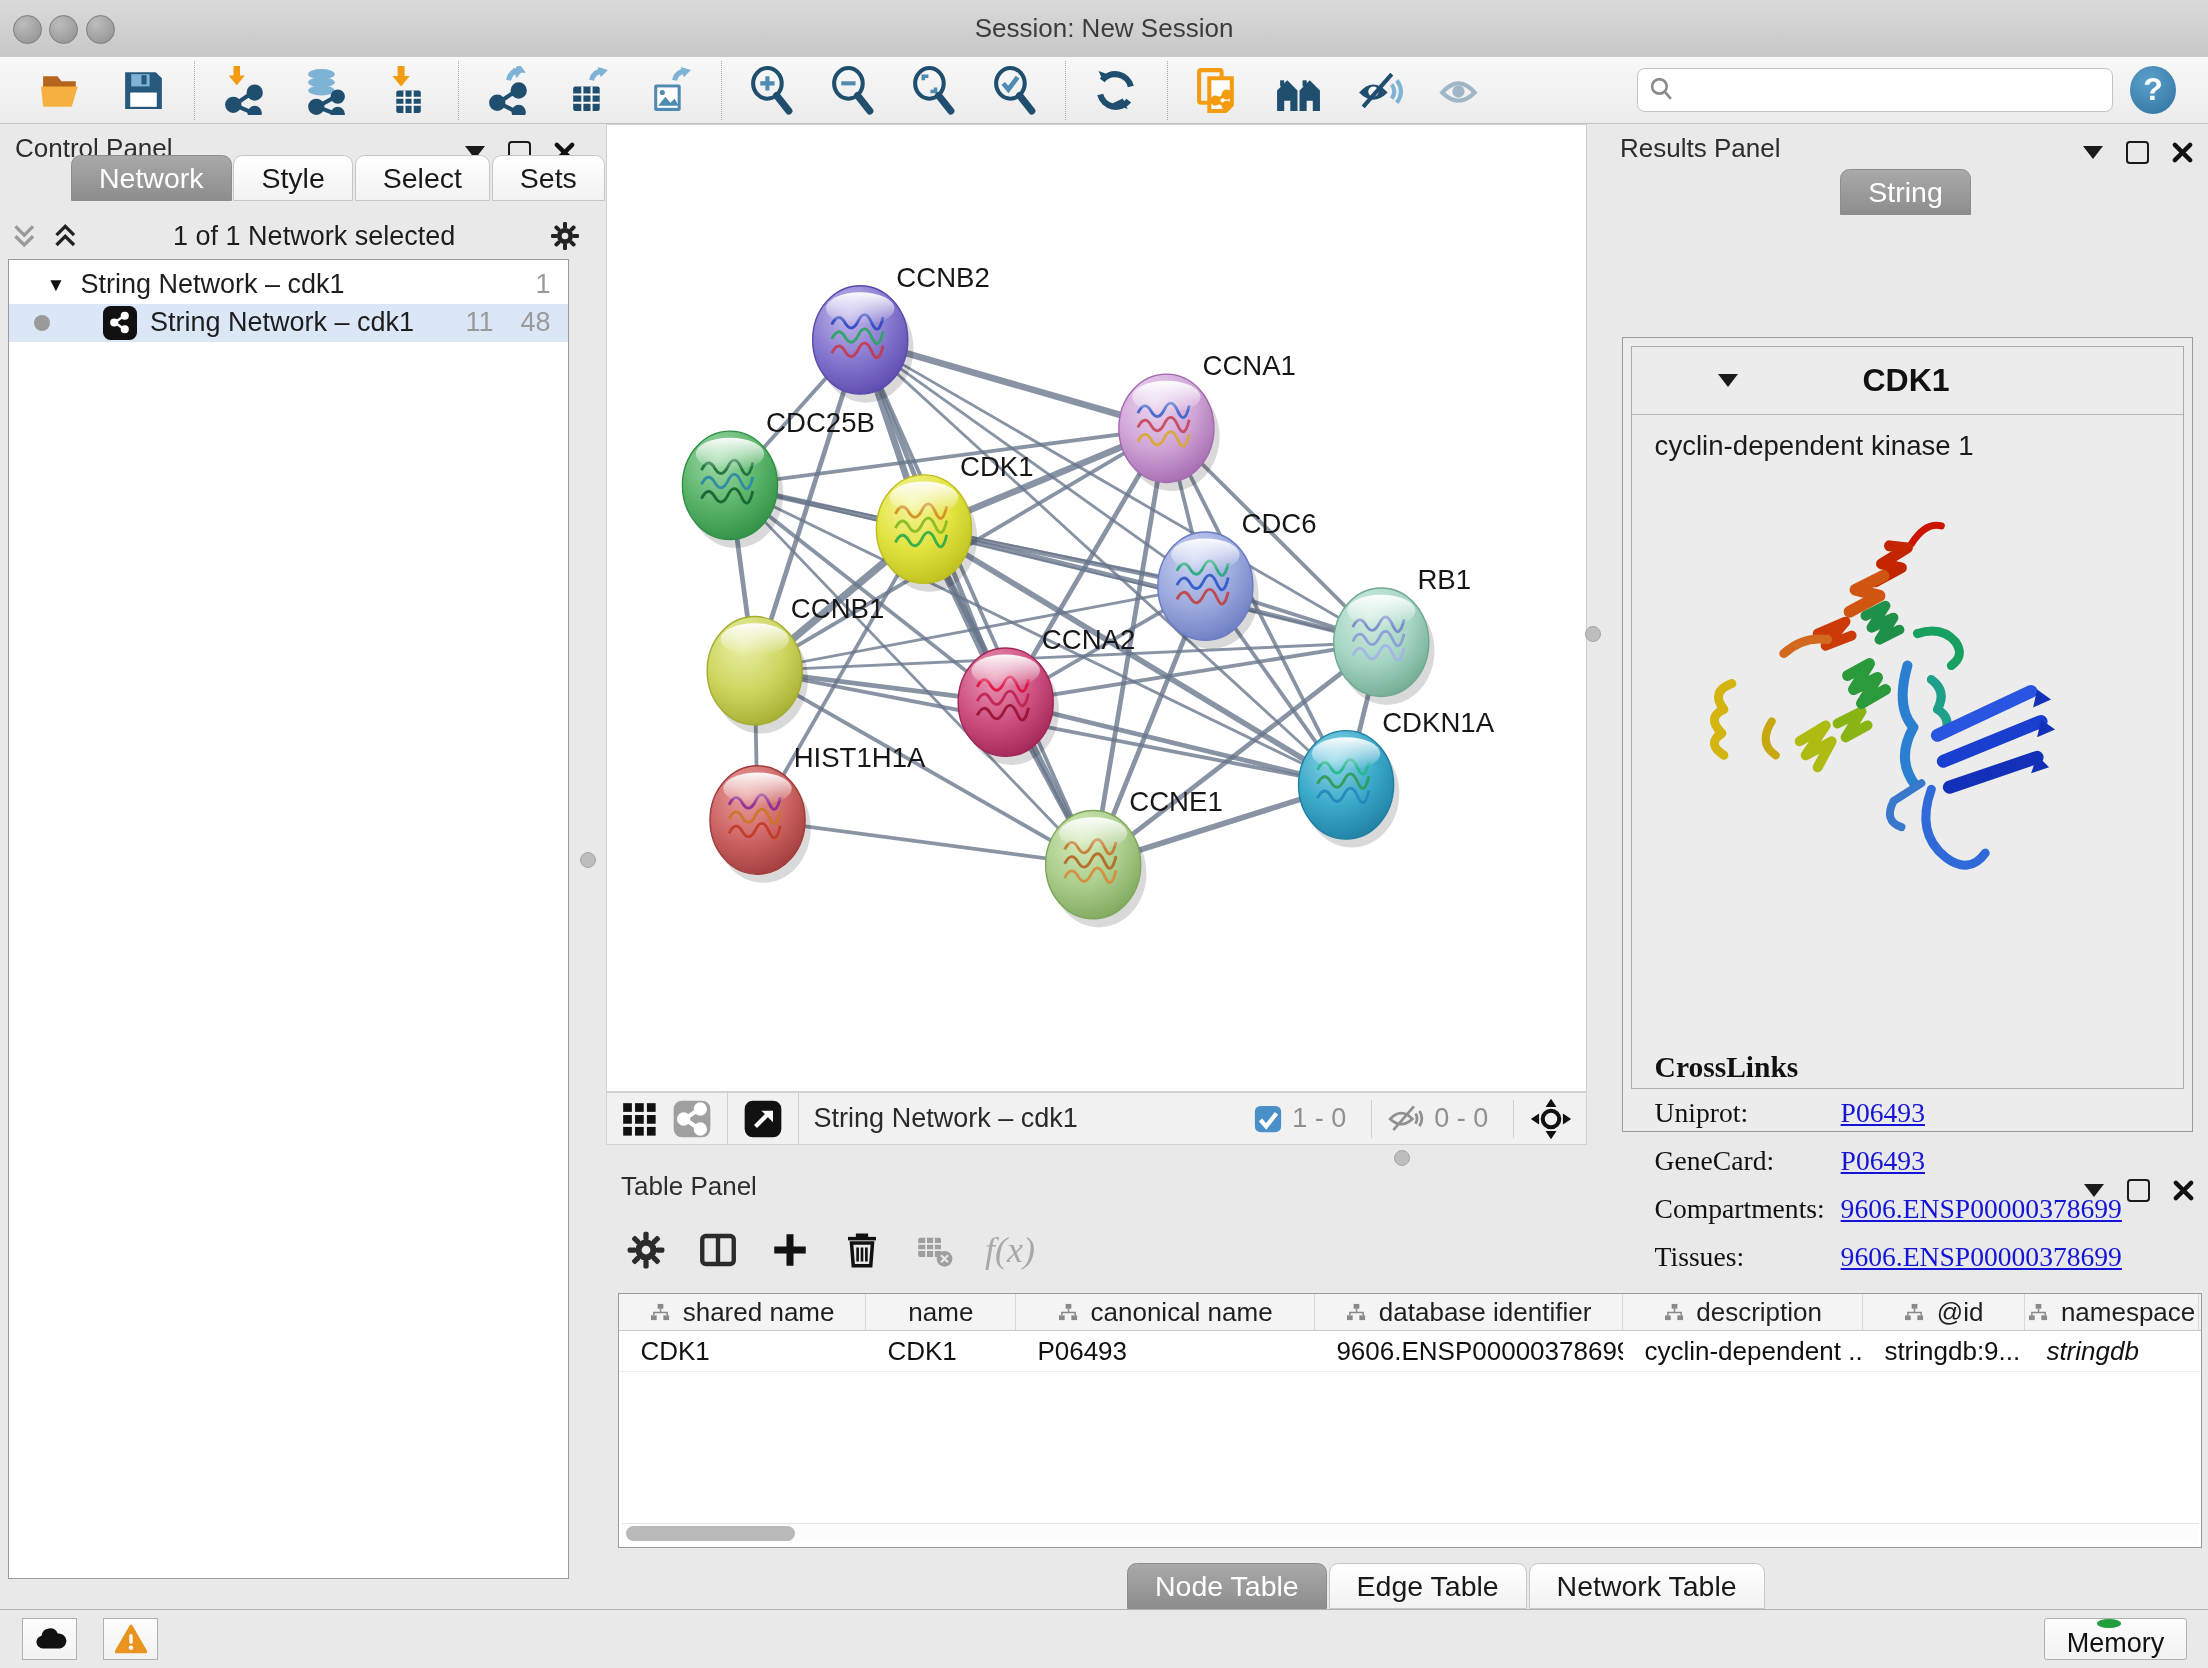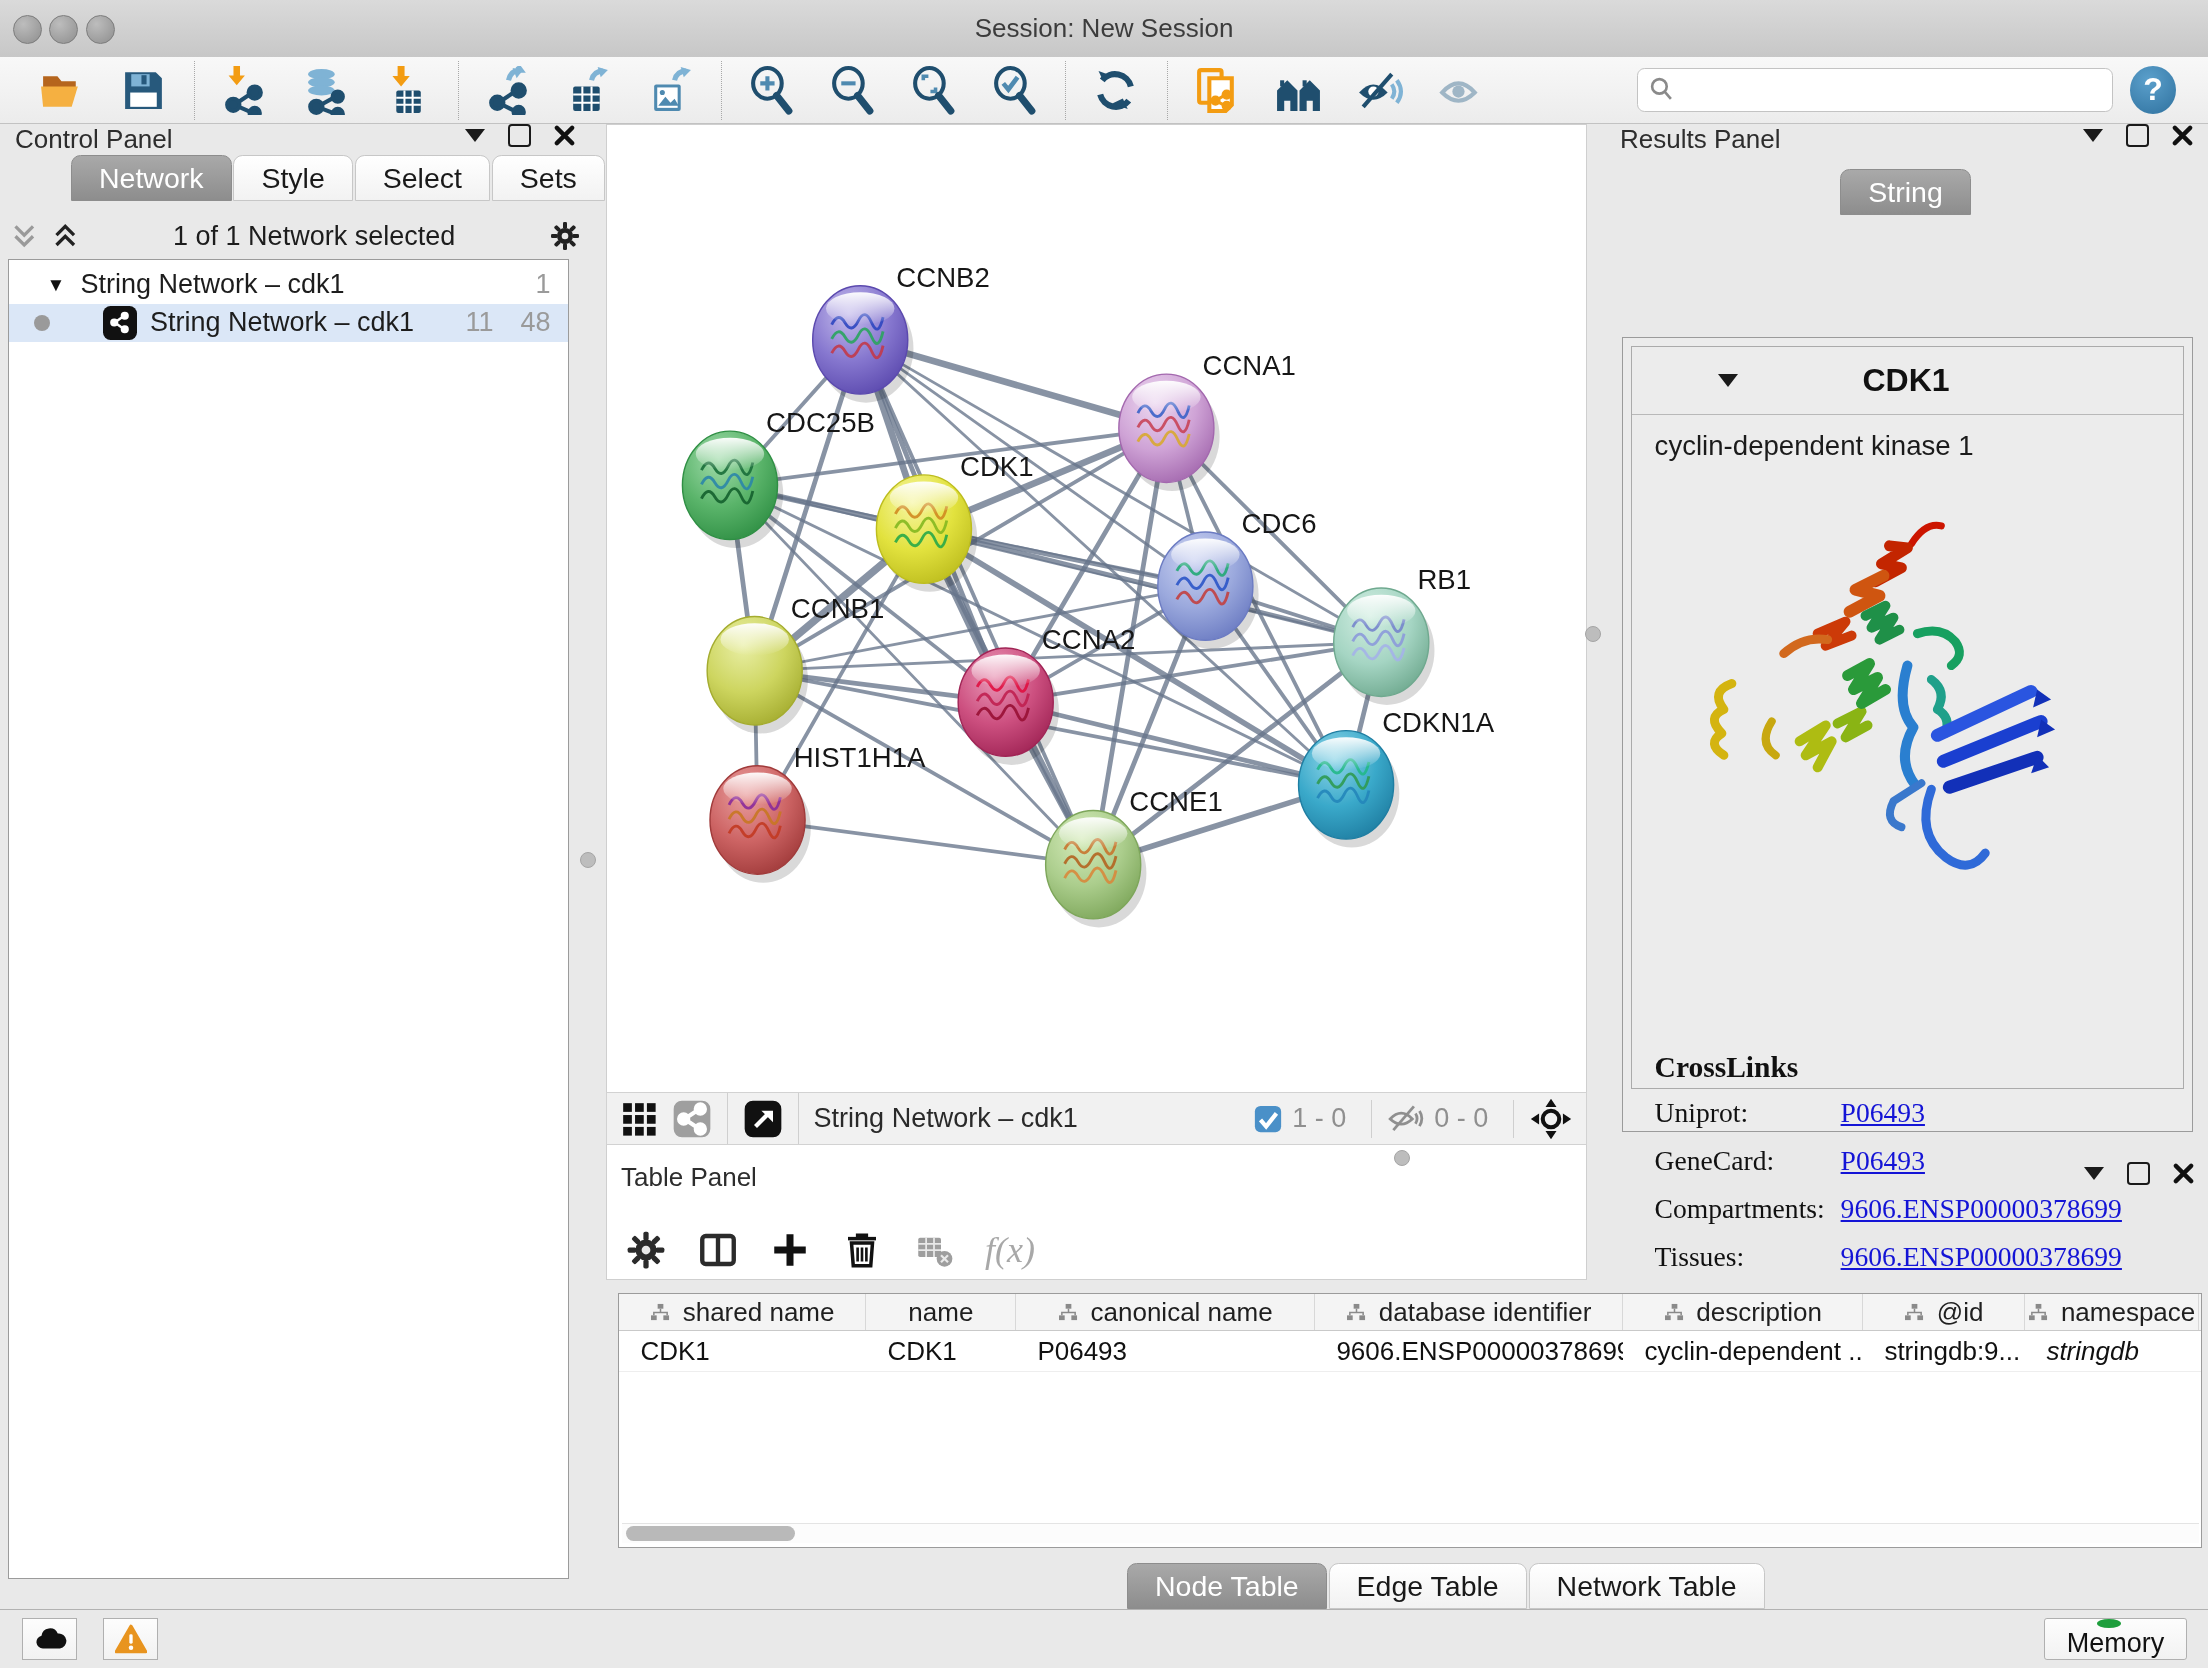--- a/index.html
+++ b/index.html
@@ -18,21 +18,21 @@
     display:flex;align-items:center;padding-left:38px;box-sizing:border-box;}
   .ticon{width:49px;height:49px;margin-right:32px;flex:0 0 auto;}
   .tsep{width:0;height:59px;border-left:1.9px dotted #a8a8a8;margin:0 25px 0 -5.7px;flex:0 0 auto;}
   .searchbox{position:absolute;right:95px;top:10.5px;width:476px;height:44px;background:#fff;
     border:1.9px solid #c3c3c3;border-radius:7.6px;display:flex;align-items:center;padding-left:11.4px;box-sizing:border-box;}
   .searchbox input{border:none;outline:none;font-size:25px;flex:1;margin-left:9.5px;background:transparent;}
   .helpbtn{position:absolute;right:32px;top:8.6px;width:46px;height:48px;border-radius:50%;
     background:radial-gradient(circle at 40% 30%,#5ba0cc,#2f719e);color:#fff;font-size:32px;font-weight:bold;
     display:flex;align-items:center;justify-content:center;}
   
-  .panel-hdr{display:flex;align-items:flex-start;height:40px;padding:0 15px;font-size:26px;color:#2d2d2d;}
+  .panel-hdr{display:flex;align-items:flex-end;height:40px;padding:0 15px;font-size:26px;color:#2d2d2d;}
   .hdr-controls{margin-left:auto;display:flex;align-items:center;gap:23px;}
   .tri{width:0;height:0;border-left:10.5px solid transparent;border-right:10.5px solid transparent;border-top:13.3px solid #1a1a1a;}
   .sq{width:19px;height:19px;border:2.9px solid #1a1a1a;border-radius:3.8px;}
   
   .tabrow{display:flex;}
   .tab{height:44px;padding:0 27px;display:flex;align-items:center;font-size:28.5px;
     background:linear-gradient(#ffffff,#f2f2f2);border:1px solid #c7c7c7;border-radius:9.5px 9.5px 0 0;
     color:#191919;margin-right:1.9px;}
   .tab.sel{background:linear-gradient(#a9a9a9,#8d8d8d);color:#fff;border-color:#8d8d8d;}
   
@@ -40,21 +40,21 @@
   .cp-tabs{position:absolute;left:71px;top:31px;}
   .cp-selector{position:absolute;left:9.5px;top:91px;width:571px;height:42px;display:flex;align-items:center;font-size:27px;}
   .cp-selector .mid{flex:1;text-align:center;color:#1d1d1d;}
   .treebox{position:absolute;left:7.6px;top:135px;width:559px;height:1318px;background:#fff;border:1.9px solid #9b9b9b;}
   .trow{display:flex;align-items:center;height:38px;font-size:27px;color:#1d1d1d;}
   .trow .cnt{color:#9a9a9a;}
   .trow.sel{background:#dbe7f7;}
   .share-badge{width:34px;height:34px;border-radius:7.6px;background:#111;display:flex;align-items:center;justify-content:center;margin-right:13.3px;}
   .bullet{width:16px;height:16px;border-radius:50%;background:#9a9a9a;}
   
-  .net-canvas{position:absolute;left:606px;top:124px;width:981px;height:1156px;background:#fff;border:1px solid #cfcfcf;box-sizing:border-box;}
+  .net-canvas{position:absolute;left:606px;top:124px;width:981px;height:968px;background:#fff;border:1px solid #cfcfcf;box-sizing:border-box;}
   .net-toolbar{position:absolute;left:606px;top:1092px;width:981px;height:53px;background:#f1f1f1;
     border:1px solid #d2d2d2;box-sizing:border-box;display:flex;align-items:center;padding:0 13.3px;}
   .nt-sep{width:0;height:51px;border-left:1px solid #cfcfcf;margin:0 15px;}
   .nt-title{font-size:27px;color:#2a2a2a;}
   .nt-count{font-size:27px;color:#8f8f8f;margin:0 9.5px;}
   .split-dot{position:absolute;width:14.3px;height:14.3px;border-radius:50%;background:#bdbdbd;border:1px solid #a5a5a5;}
   
   .results-panel{position:absolute;left:1605px;top:124px;width:603px;height:1486px;}
   .rp-tab{position:absolute;left:0;right:0;top:45px;display:flex;justify-content:center;}
   .rp-box1{position:absolute;left:17px;top:91px;width:571px;height:122px;border:1.9px solid #9b9b9b;background:#ececec;

